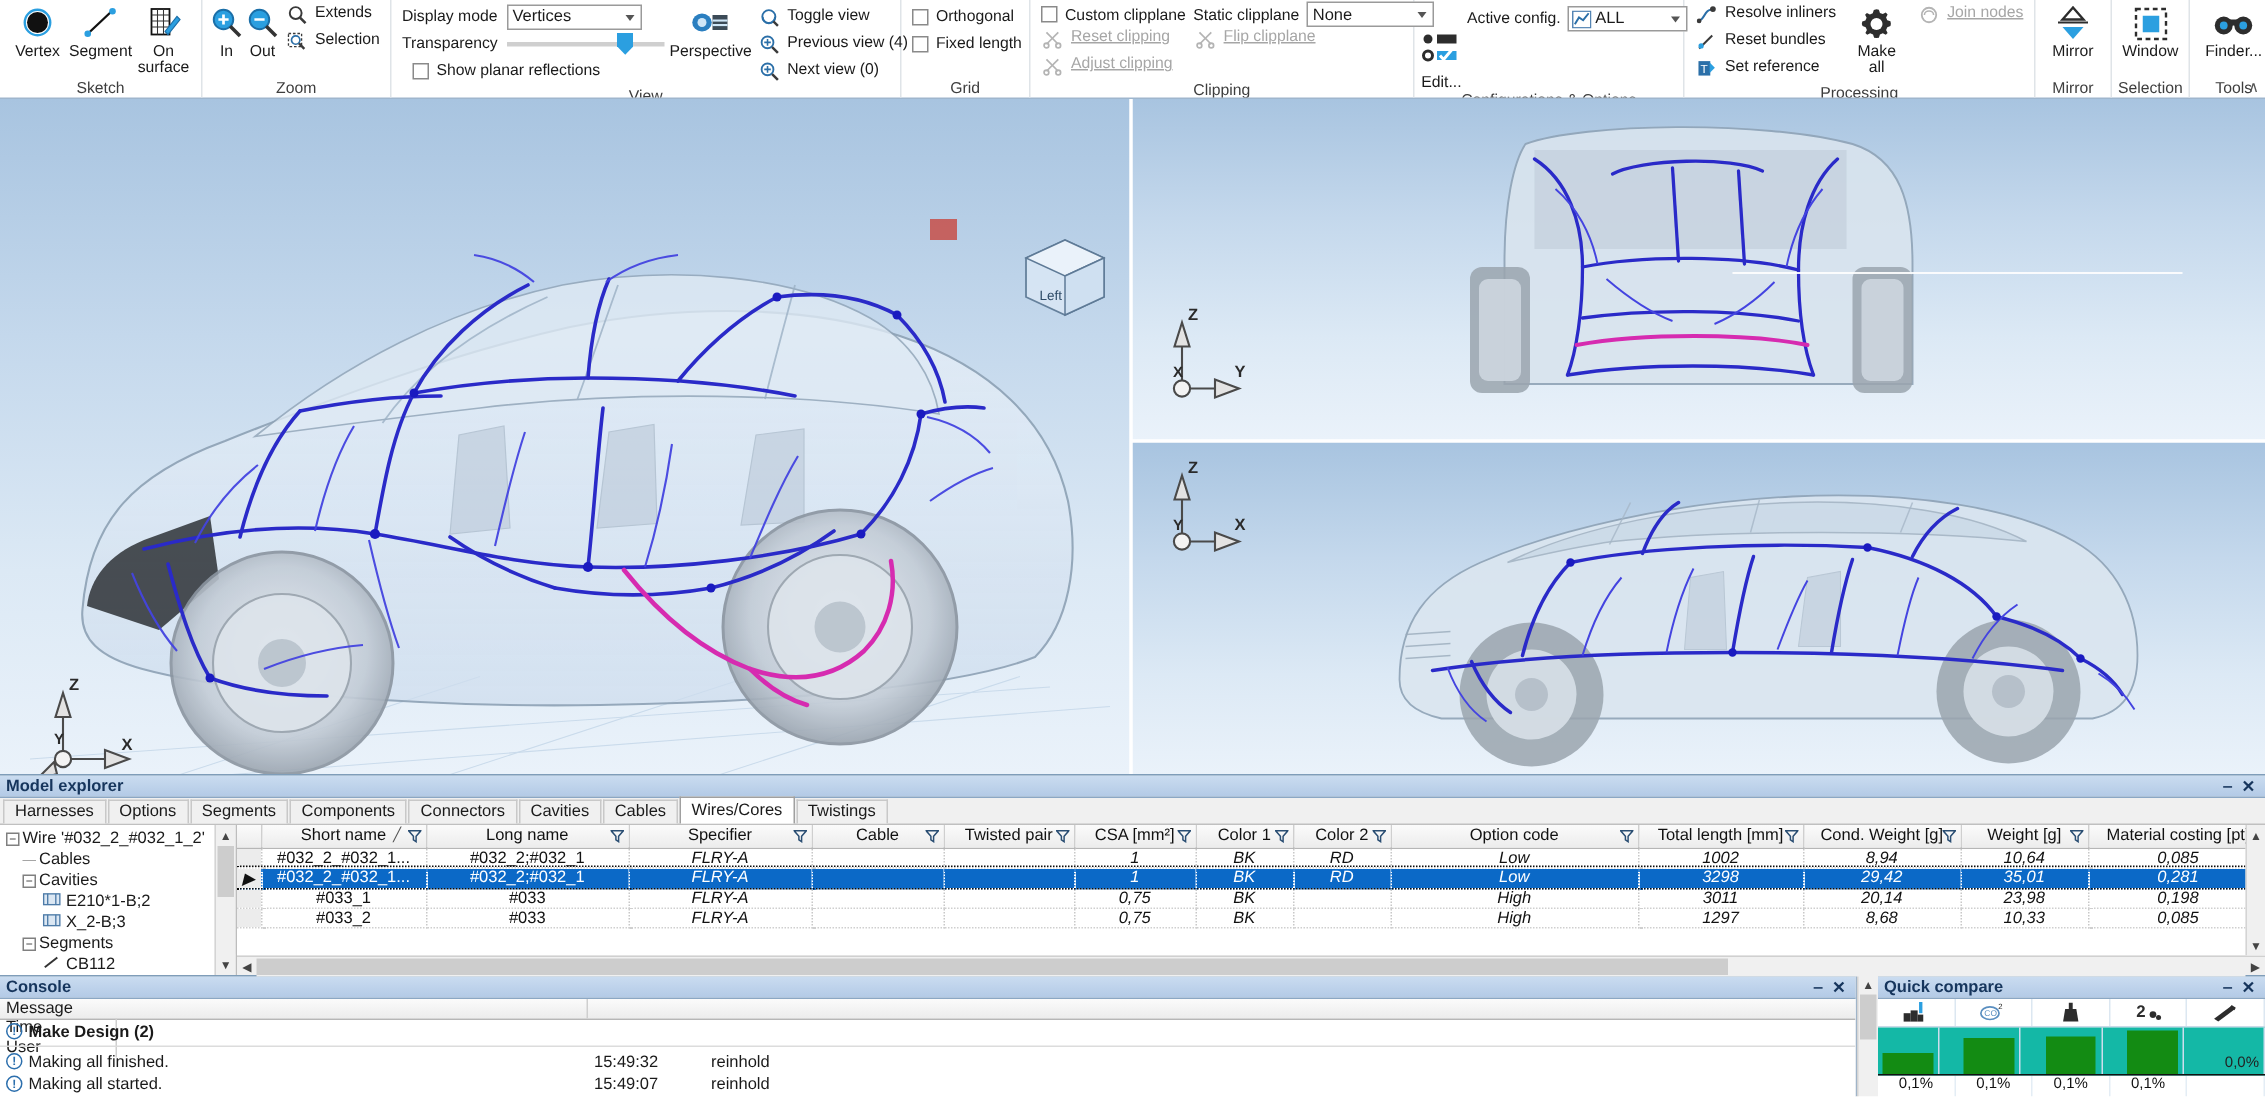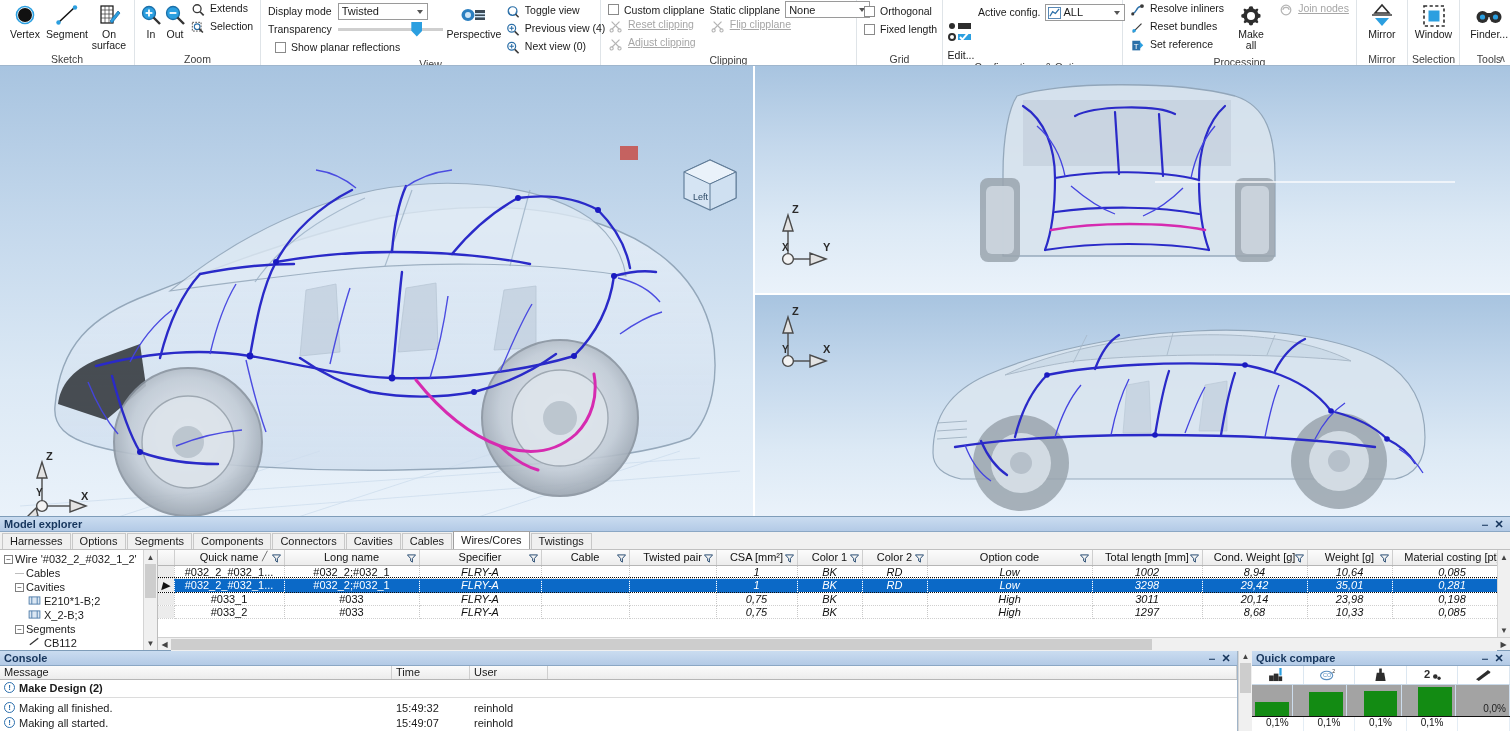--- a/index.html
+++ b/index.html
@@ -151,37 +151,37 @@
   .hscroll { height: 13px; background: #f0f0f0; border-top: 1px solid #d0d0d0; display: flex; align-items: center; }
   .hscroll .arrw { width: 13px; text-align: center; font-size: 8px; color: #444; }
   .hscroll .trough { flex: 1; position: relative; height: 13px; background:#f0f0f0; }
   .hscroll .thumb { position: absolute; left: 0; top: 1px; bottom: 1px; width: 74%; background: #cdcdcd; }
 
   
   .bottomdock { flex: 0 0 81px; display: flex; min-height: 0; }
   .console { flex: 1; display: flex; flex-direction: column; min-width: 0; border-right: 1px solid #a0b4c8; }
   .cons-grid { flex: 1; display: flex; flex-direction: column; background: #fff; position: relative; overflow: hidden; }
   .cons-head { height: 14px; display: flex; background: linear-gradient(to bottom,#fbfbfb,#ececec);
-               border-bottom: 1px solid #b6b6b6; }
+               border-bottom: 1px solid #b6b6b6; flex-direction: column; }
   .cons-head div { border-right: 1px solid #cfcfcf; font-size: 11px; padding: 0 4px; line-height: 13px; }
   .ch-msg { width: 392px; } .ch-time { width: 78px; } .ch-user { width: 78px; } .ch-rest { flex: 1; }
   .cons-row { height: 15px; display: flex; align-items: center; font-size: 11px; }
   .cons-row .msg { width: 392px; display: flex; align-items: center; gap: 4px; padding-left: 4px; }
   .cons-row .time { width: 78px; padding-left: 4px; }
   .cons-row .user { width: 78px; padding-left: 4px; }
   .cons-row.bold .msg { font-weight: bold; }
   .infoico { width: 11px; height: 11px; border: 1.3px solid #2c6fad; border-radius: 50%;
     display:inline-flex; align-items:center; justify-content:center; font-size: 8px; color:#2c6fad; font-weight:bold; flex:0 0 11px;}
   .sep-line { height: 1px; background: #dcdcdc; margin: 2px 0; }
 
   .qc { flex: 0 0 258px; display: flex; flex-direction: column; background: #fff; }
   .qc-chart { flex: 1; display: flex; flex-direction: column; }
   .qc-icons { height: 19px; display: flex; background: #fff; border-bottom: 1px solid #c9d9e8;}
   .qc-icons > div { flex: 1; display: flex; align-items: center; justify-content: center; border-right: 1px solid #dce7f1;}
-  .qc-bars { flex: 1; display: flex; align-items: flex-start; background: #a3a3a3; border-bottom: 1px solid #111; position: relative; gap: 13px;}
+  .qc-bars { flex: 1; display: flex; align-items: flex-start; background: #14b8a6; border-bottom: 1px solid #111; position: relative; gap: 13px;}
   .qc-bars > div { flex: 1; display: flex; align-items: flex-end; justify-content: center; height: 100%; border-right: 1px solid #cddded;}
   .qc-bar { width: 84%; background: #138b13; }
   .qc-zero { position: absolute; right: 4px; bottom: 2px; font-size: 10px; color: #222; }
   .qc-labels { height: 14px; display: flex; background: #fff; }
   .qc-labels > div { flex: 1; text-align: center; font-size: 10px; color: #111; border-right: 1px solid #e4edf5;}
 
   .dockscroll { width: 14px; background: #f0f0f0; border-left: 1px solid #d4d4d4; display:flex; flex-direction:column;}
   .dockscroll .arrw { height: 13px; display:flex;align-items:center;justify-content:center;font-size:8px;color:#444;}
   .dockscroll .thumb { margin: 0 1px; height: 30px; background: #cdcdcd; }
 </style>
@@ -281,21 +281,21 @@
       </div>
       <div class="rgroup-label">Zoom</div>
     </div>
 
     <div class="rgroup" style="width:340px">
       <div class="rgroup-body" style="gap:2px">
         <div class="col" style="width:188px;padding-top:1px">
           <div class="cbrow" style="gap:6px">
             <span class="lblsm">Display mode</span>
             <span class="ddown" style="width:90px">
-              <span>Twisted</span>
+              <span>Vertices</span>
               <span class="arrow"></span>
             </span>
           </div>
           <div class="cbrow" style="gap:6px">
             <span class="lblsm">Transparency</span>
             <span class="slider" style="width:105px">
               <span class="track"></span>
               <span class="thumb"></span>
             </span>
           </div>
@@ -345,20 +345,36 @@
                   <line x1="4" y1="6" x2="9" y2="6" stroke="#2b6fa8" stroke-width="1.2"></line>
                   <line x1="6.5" y1="3.5" x2="6.5" y2="8.5" stroke="#2b6fa8" stroke-width="1.2"></line>
                   <line x1="10" y1="9.6" x2="14.4" y2="14" stroke="#3a3a3a" stroke-width="1.9"></line>
                 </svg>
             </span>
             <span class="lbl">Next view (0)</span>
           </div>
         </div>
       </div>
       <div class="rgroup-label">View</div>
+    </div>
+
+    <div class="rgroup" style="width:86px">
+      <div class="rgroup-body">
+        <div class="col" style="padding-top:1px">
+          <div class="cbrow">
+            <span class="cbox"></span>
+            <span class="lblsm">Orthogonal</span>
+          </div>
+          <div class="cbrow">
+            <span class="cbox"></span>
+            <span class="lblsm">Fixed length</span>
+          </div>
+        </div>
+      </div>
+      <div class="rgroup-label">Grid</div>
     </div>
 
     <div class="rgroup" style="width:256px">
       <div class="rgroup-body" style="flex-direction:column">
         <div class="cbrow" style="gap:5px;height:17px">
           <span class="cbox"></span>
           <span class="lblsm">Custom clipplane</span>
           <span class="lblsm">Static clipplane</span>
           <span class="ddown" style="width:85px">
             <span>None</span>
@@ -405,36 +421,20 @@
                       <circle cx="12" cy="13" r="1.8"></circle>
                     </g>
                   </svg>
               </span>
               <span class="lbl dim">Flip clipplane</span>
             </div>
           </div>
         </div>
       </div>
       <div class="rgroup-label">Clipping</div>
-    </div>
-
-    <div class="rgroup" style="width:86px">
-      <div class="rgroup-body">
-        <div class="col" style="padding-top:1px">
-          <div class="cbrow">
-            <span class="cbox"></span>
-            <span class="lblsm">Orthogonal</span>
-          </div>
-          <div class="cbrow">
-            <span class="cbox"></span>
-            <span class="lblsm">Fixed length</span>
-          </div>
-        </div>
-      </div>
-      <div class="rgroup-label">Grid</div>
     </div>
 
     <div class="rgroup" style="width:180px">
       <div class="rgroup-body">
         <div class="col" style="padding-top:18px;width:30px;align-items:center">
           <span class="ico" style="height:30px;display:flex;align-items:center">
             <svg width="28" height="28" viewBox="0 0 28 28">
               <circle cx="5" cy="6" r="3" fill="#2d2d2d"></circle>
                 <rect x="11" y="3" width="13" height="6" fill="#2d2d2d"></rect>
               <circle cx="5" cy="17" r="3" fill="none" stroke="#2d2d2d" stroke-width="2"></circle>
@@ -919,21 +919,21 @@
                 <col style="width:165px">
                 <col style="width:110px">
                 <col style="width:105px">
               <col style="width:85px">
                 <col style="width:120px">
             </colgroup>
             <thead>
               <tr>
                 <th class="rowhdr-h"></th>
                 <th>
-                  <span>Quick name</span>
+                  <span>Short name</span>
                   <span class="sortmark">╱</span>
                   <span class="fil"><svg width="9" height="9" viewBox="0 0 10 10">
                         <polygon points="0.5,1 9.5,1 6,5 6,9 4,7.6 4,5" fill="none" stroke="#2a4e73" stroke-width="1.1"></polygon>
                       </svg></span>
                 </th>
                 <th>
                   <span>Long name</span>
                   <span class="fil"><svg width="9" height="9" viewBox="0 0 10 10">
                         <polygon points="0.5,1 9.5,1 6,5 6,9 4,7.6 4,5" fill="none" stroke="#2a4e73" stroke-width="1.1"></polygon>
                       </svg></span>

